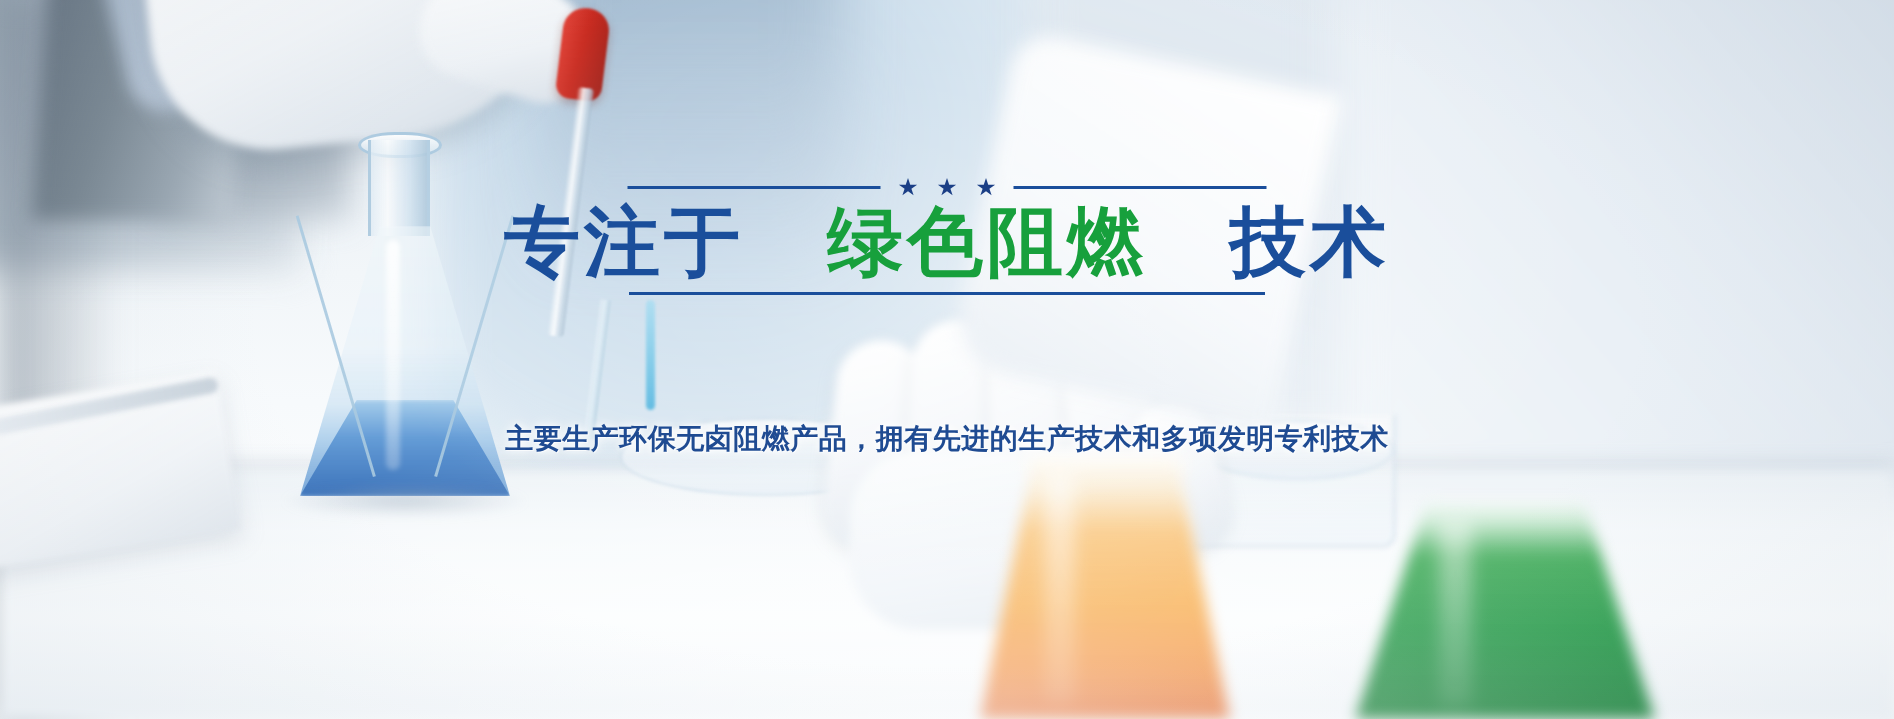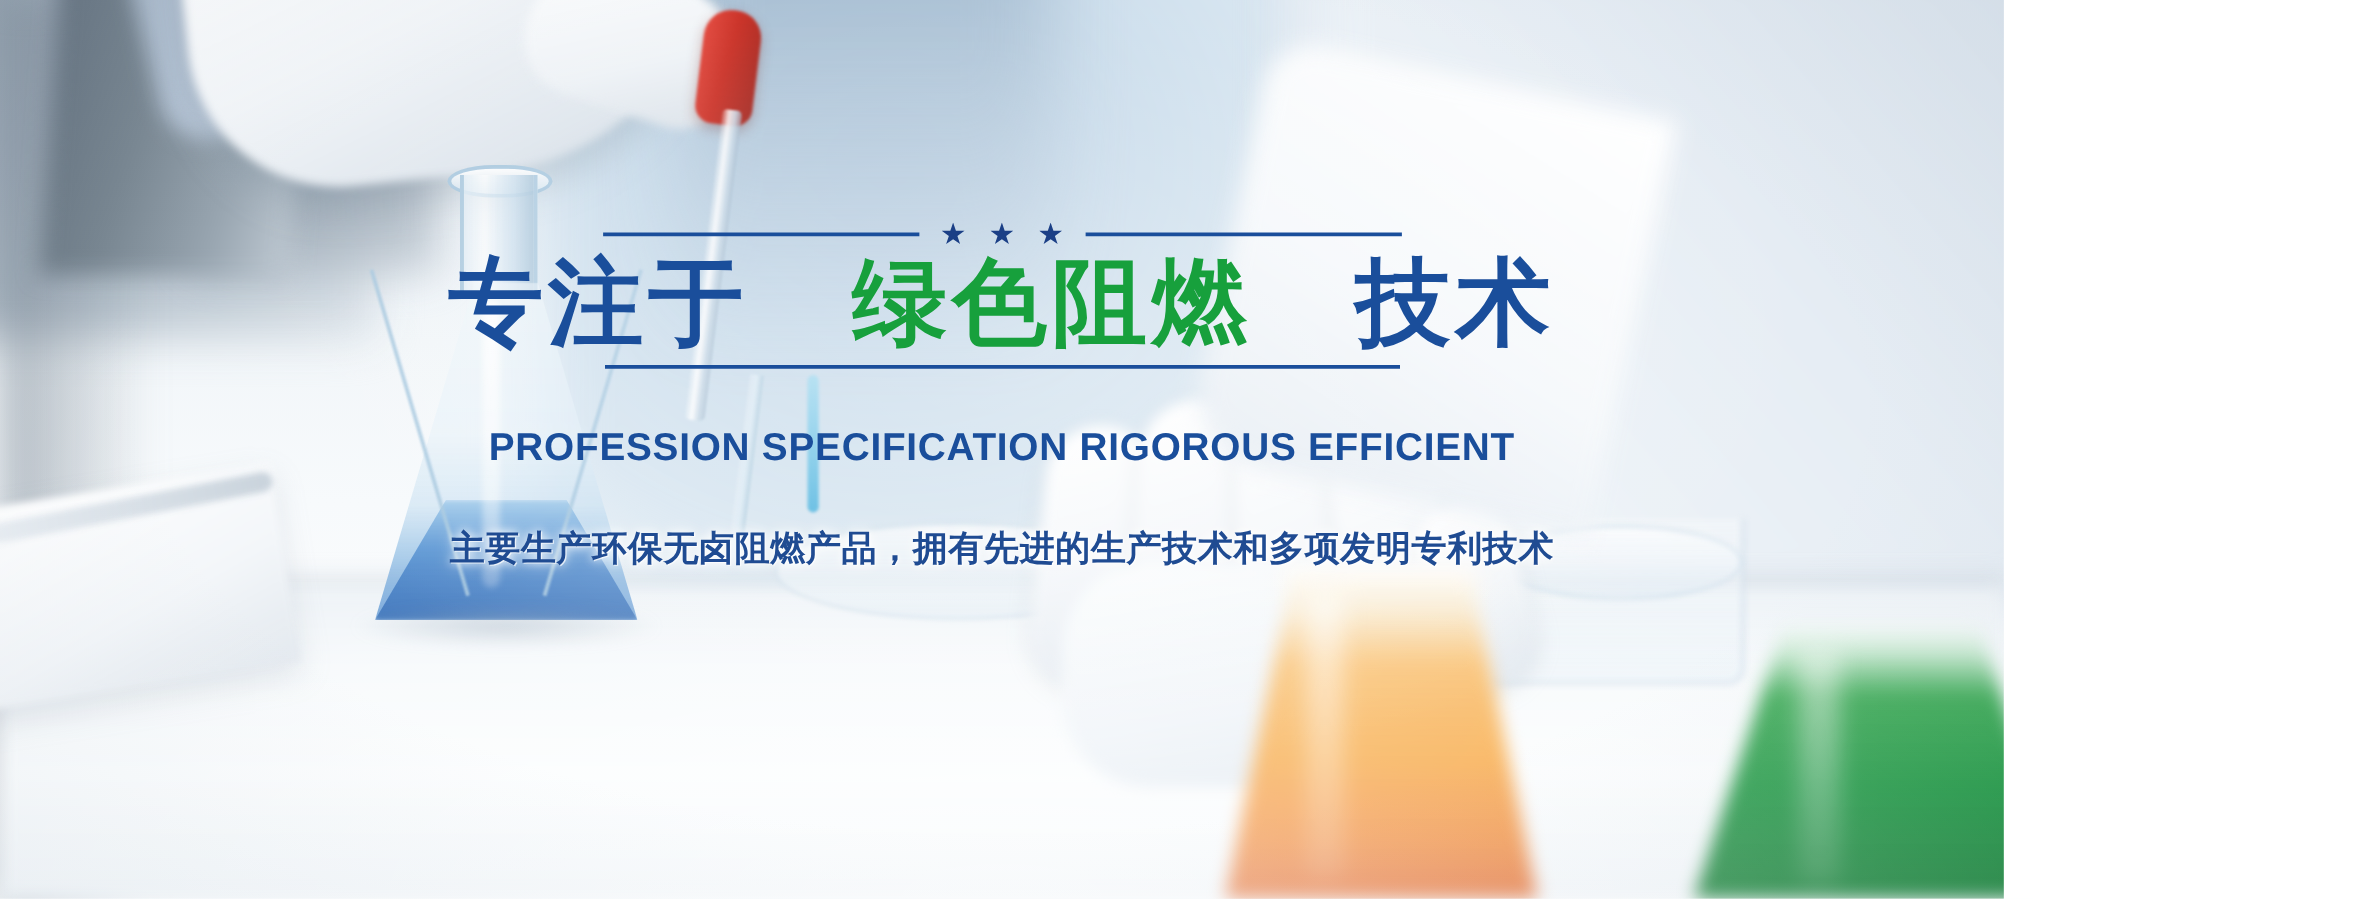--- a/index.html
+++ b/index.html
@@ -2,21 +2,21 @@
 <html><head>
 <meta charset="utf-8">
 <style>
   html, body {
     margin: 0;
     padding: 0;
     background: #ffffff;
   }
   #banner {
     position: relative;
-    width: 1603px;
+    width: 1894px;
     height: 719px;
     overflow: hidden;
     font-family: "Liberation Sans", "DejaVu Sans", sans-serif;
     background: #eef2f6;
   }
 
   
   .bg-layer { position: absolute; inset: 0; }
 
   
@@ -592,18 +592,17 @@
     <div class="headline">
       <span class="hl-blue">专注于</span>
       <span class="hl-gap"></span>
       <span class="hl-green">绿色阻燃</span>
       <span class="hl-gap"></span>
       <span class="hl-blue">技术</span>
     </div>
 
     <div class="underline"></div>
 
-    <div class="subtitle-en">PROFESSION SPECIFICATION RIGOROUS EFFICIENT</div>
 
     <div class="subtitle-cn">主要生产环保无卤阻燃产品，拥有先进的生产技术和多项发明专利技术</div>
 
   </div>
 </div>
 
 </body></html>

